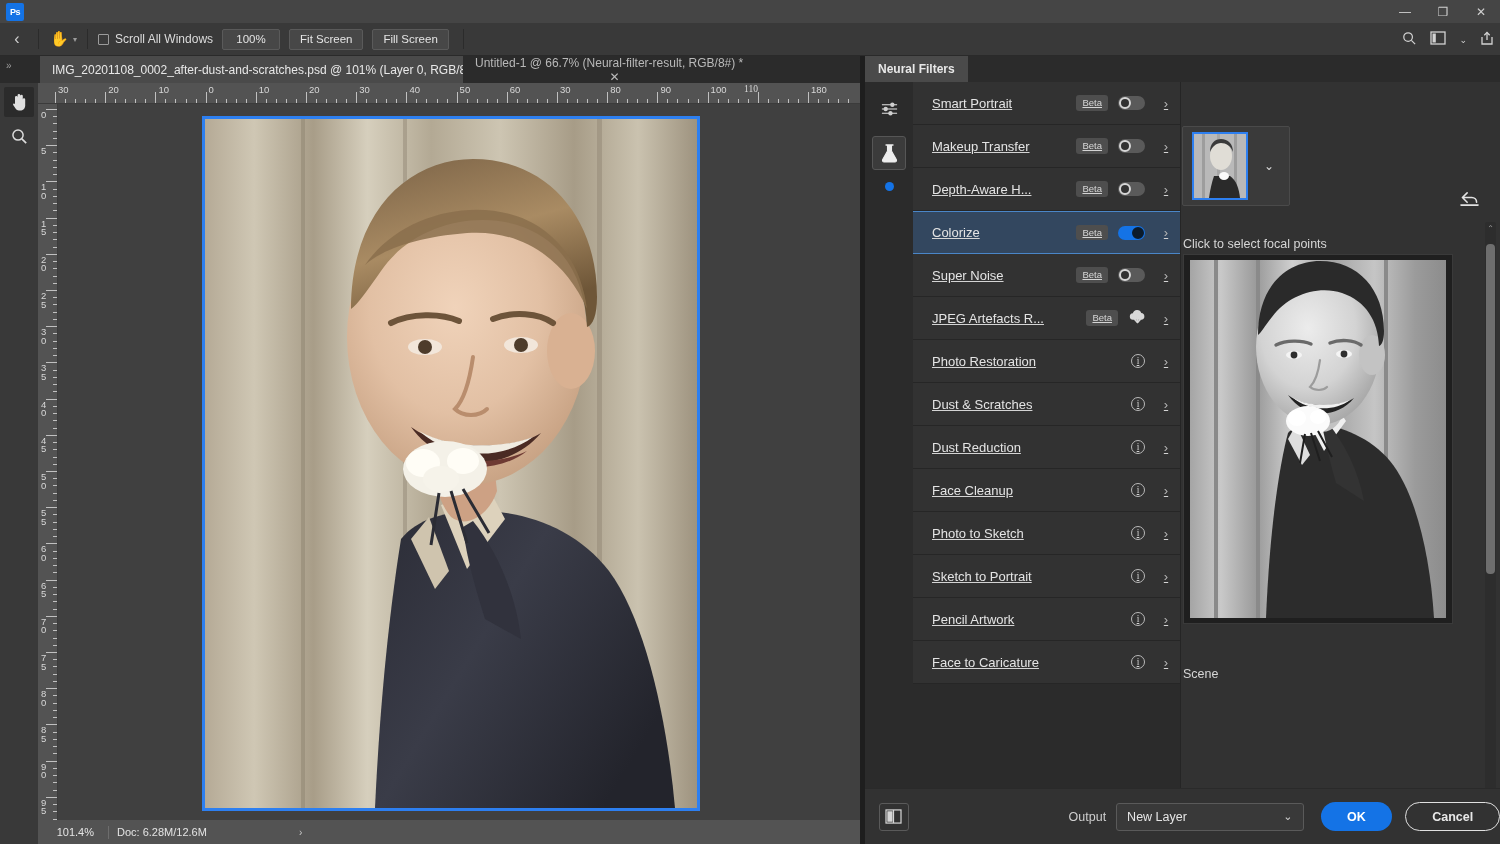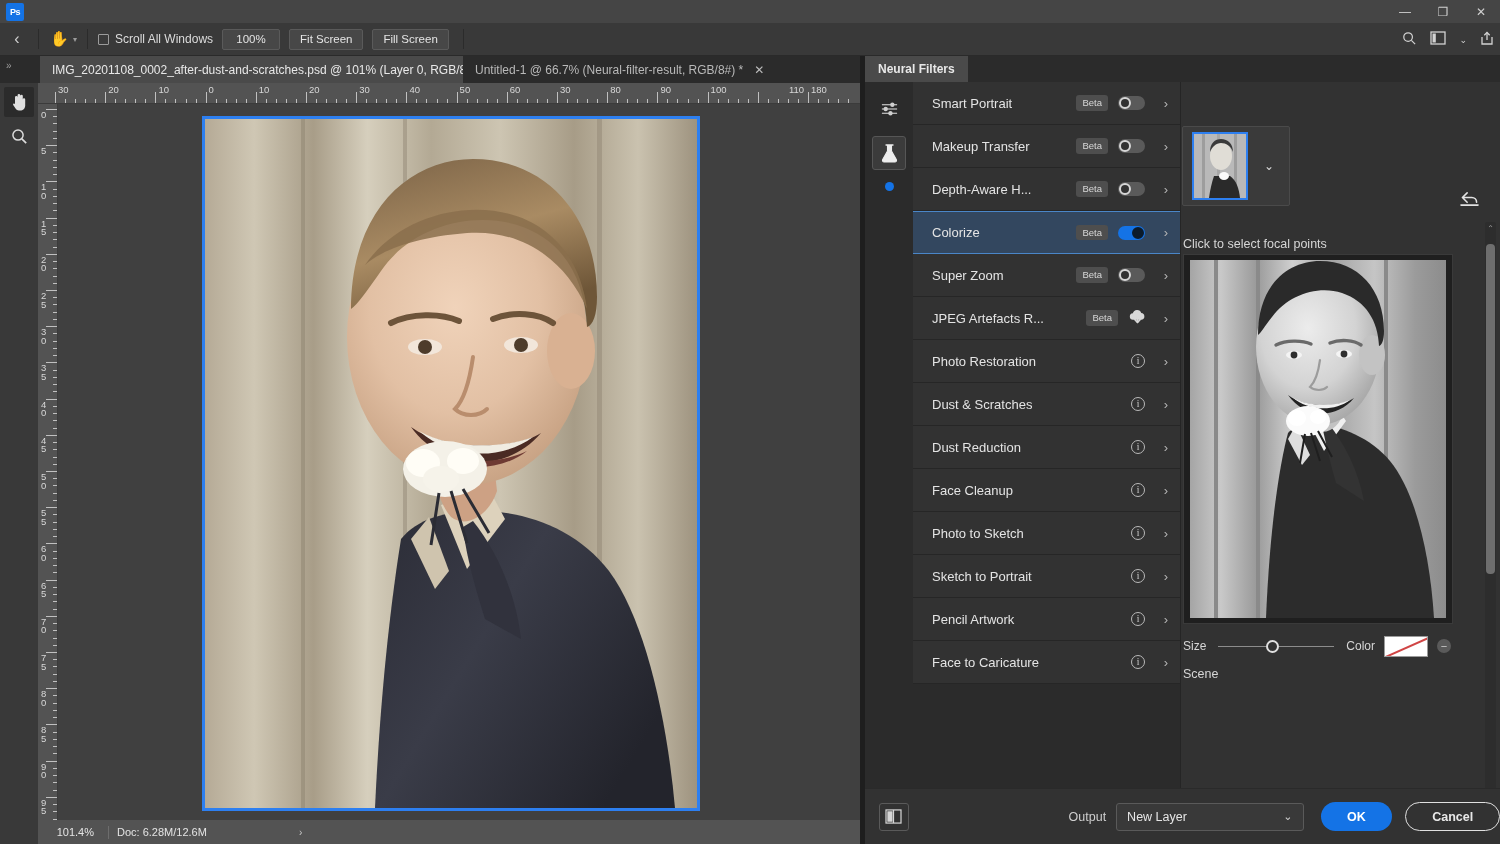--- a/index.html
+++ b/index.html
@@ -84,21 +84,21 @@
     display:flex; align-items:center; font-size:12px; color:#e8e8e8; font-weight:600; }
   .nf-body { position:absolute; left:0; top:26px; width:635px; height:706px; background:#323232; }
 
   .nf-rail { position:absolute; left:0; top:0; width:48px; height:706px; background:#2b2b2b; }
   .rail-icon { width:34px; height:34px; margin:10px auto 0; display:flex; align-items:center;
     justify-content:center; border-radius:3px; }
   .rail-icon.sel { background:#3b3b3b; border:1px solid #565656; }
   .rail-dot { width:9px; height:9px; border-radius:50%; background:#1473e6; margin:12px auto 0; }
 
   .nf-list { position:absolute; left:48px; top:0; width:268px; height:706px;
-    background:#323232; border-right:1px solid #252525; }
+    background:#323232; border-right:1px solid #252525;text-decoration:underline; }
   .nf-row { position:relative; height:43px; display:flex; align-items:center;
     border-bottom:1px solid #262626; padding-left:19px; }
   .nf-row.sel { background:#33475f; border-top:1px solid #4a86c8; border-bottom:1px solid #4a86c8; }
   .nf-name { font-size:13px; color:#e4e4e4; flex:1; white-space:nowrap; }
   .beta { background:#4e4e4e; color:#d8d8d8; font-size:9.5px; border-radius:3px;
     padding:2px 6px 2.5px; margin-right:10px; }
   .toggle { width:27px; height:14px; border-radius:7px; background:#5a5a5a; position:relative;
     margin-right:13px; flex:none;}
   .toggle .knob { position:absolute; left:1px; top:1px; width:12px; height:12px; border-radius:50%;
     background:#323232; border:2px solid #d6d6d6; box-sizing:border-box;}
@@ -219,21 +219,21 @@
       </span>
     </div>
   </div>
 
   <div class="tabbar"></div>
   <div class="chev2">»</div>
   <div class="tab active" style="left:40px;">
     <span>IMG_20201108_0002_after-dust-and-scratches.psd @ 101% (Layer 0, RGB/8) *</span>
     <span class="x">✕</span>
   </div>
-  <div class="tab inactive" style="left:463px;">
+  <div class="tab inactive" style="left:463px;flex-direction:column;">
     <span>Untitled-1 @ 66.7% (Neural-filter-result, RGB/8#) *</span>
     <span class="x">✕</span>
   </div>
   <div class="tabbar-right-chev">»</div>
 
   <div class="toolstrip">
     <div class="tool active">
       <svg width="17" height="18" viewBox="0 0 17 18">
           <path d="M4 11V4.2a1.3 1.3 0 012.6 0V8.4V2.3a1.3 1.3 0 012.6 0v6.1V3a1.3 1.3 0 012.6 0v6.2V6.4a1.2 1.2 0 012.4 0v6c0 3-2.2 5-5 5H8c-2 0-2.7-.8-3.6-2.2L2.2 12c-.6-1 .8-2 1.5-1.1z" fill="#e0e0e0"></path>
         </svg>
@@ -325,21 +325,21 @@
       <span class="rh-tick" style="left: 639.48px; height: 4px;"></span>
       <span class="rh-tick" style="left: 649.52px; height: 4px;"></span>
       <span class="rh-tick" style="left: 659.56px; height: 4px;"></span>
       <span class="rh-tick" style="left: 669.6px; height: 11px;"></span>
       <span class="rh-lbl" style="left: 672.6px;">100</span>
       <span class="rh-tick" style="left: 679.64px; height: 4px;"></span>
       <span class="rh-tick" style="left: 689.68px; height: 4px;"></span>
       <span class="rh-tick" style="left: 699.72px; height: 4px;"></span>
       <span class="rh-tick" style="left: 709.76px; height: 4px;"></span>
       <span class="rh-tick" style="left: 719.8px; height: 11px;"></span>
-      <span class="rh-lbl" style="left: 751px;">110</span>
+      <span class="rh-lbl" style="left: 706px; font-family: Liberation Serif, serif;">110</span>
       <span class="rh-tick" style="left: 729.84px; height: 4px;"></span>
       <span class="rh-tick" style="left: 739.88px; height: 4px;"></span>
       <span class="rh-tick" style="left: 749.92px; height: 4px;"></span>
       <span class="rh-tick" style="left: 759.96px; height: 4px;"></span>
       <span class="rh-tick" style="left: 770px; height: 11px;"></span>
       <span class="rh-lbl" style="left: 773px;">180</span>
       <span class="rh-tick" style="left: 780.04px; height: 4px;"></span>
       <span class="rh-tick" style="left: 790.08px; height: 4px;"></span>
       <span class="rh-tick" style="left: 800.12px; height: 4px;"></span>
       <span class="rh-tick" style="left: 810.16px; height: 4px;"></span>
@@ -627,21 +627,21 @@
           </div>
           <div class="nf-row sel">
             <span class="nf-name">Colorize</span>
             <span class="beta">Beta</span>
             <span class="toggle on">
               <span class="knob"></span>
             </span>
             <span class="chev">›</span>
           </div>
           <div class="nf-row">
-            <span class="nf-name">Super Zoom</span>
+            <span class="nf-name">Super Noise</span>
             <span class="beta">Beta</span>
             <span class="toggle">
               <span class="knob"></span>
             </span>
             <span class="chev">›</span>
           </div>
           <div class="nf-row">
             <span class="nf-name">JPEG Artefacts R...</span>
             <span class="beta">Beta</span>
             <span class="cloudi"><svg width="19" height="16" viewBox="0 0 20 17">
@@ -764,29 +764,20 @@
             <path d="M108 142 C124 156 150 157 166 145 C150 152 124 152 108 142Z" fill="#f0f0f0"></path>
             <g transform="translate(124,166)">
               <ellipse cx="0" cy="0" rx="22" ry="15" fill="#fbfbfb"></ellipse>
               <ellipse cx="-11" cy="-3" rx="9" ry="8" fill="#ffffff"></ellipse>
               <ellipse cx="10" cy="-4" rx="8" ry="7" fill="#ffffff"></ellipse>
               <path d="M3 12 L12 40 M-3 13 L-8 42 M10 10 L24 36" stroke="#1f1f1f" stroke-width="2" fill="none"></path>
             </g>
           </svg>
         </div>
 
-        <div class="sizerow">
-          <span class="lbl">Size</span>
-          <span class="track" style="width:48px;margin-left:12px;"></span>
-          <span class="knobO"></span>
-          <span class="track" style="width:55px;"></span>
-          <span class="lbl" style="margin-left:12px;">Color</span>
-          <span class="swatch" style="margin-left:9px;"></span>
-          <span class="minusbtn">−</span>
-        </div>
 
         <div class="scene-lbl">Scene</div>
 
 
 
         <div class="vscroll">
           <span class="vsa" style="top:2px;">⌃</span>
           <span class="thumb"></span>
           <span class="vsa" style="bottom:2px;">⌄</span>
         </div>

